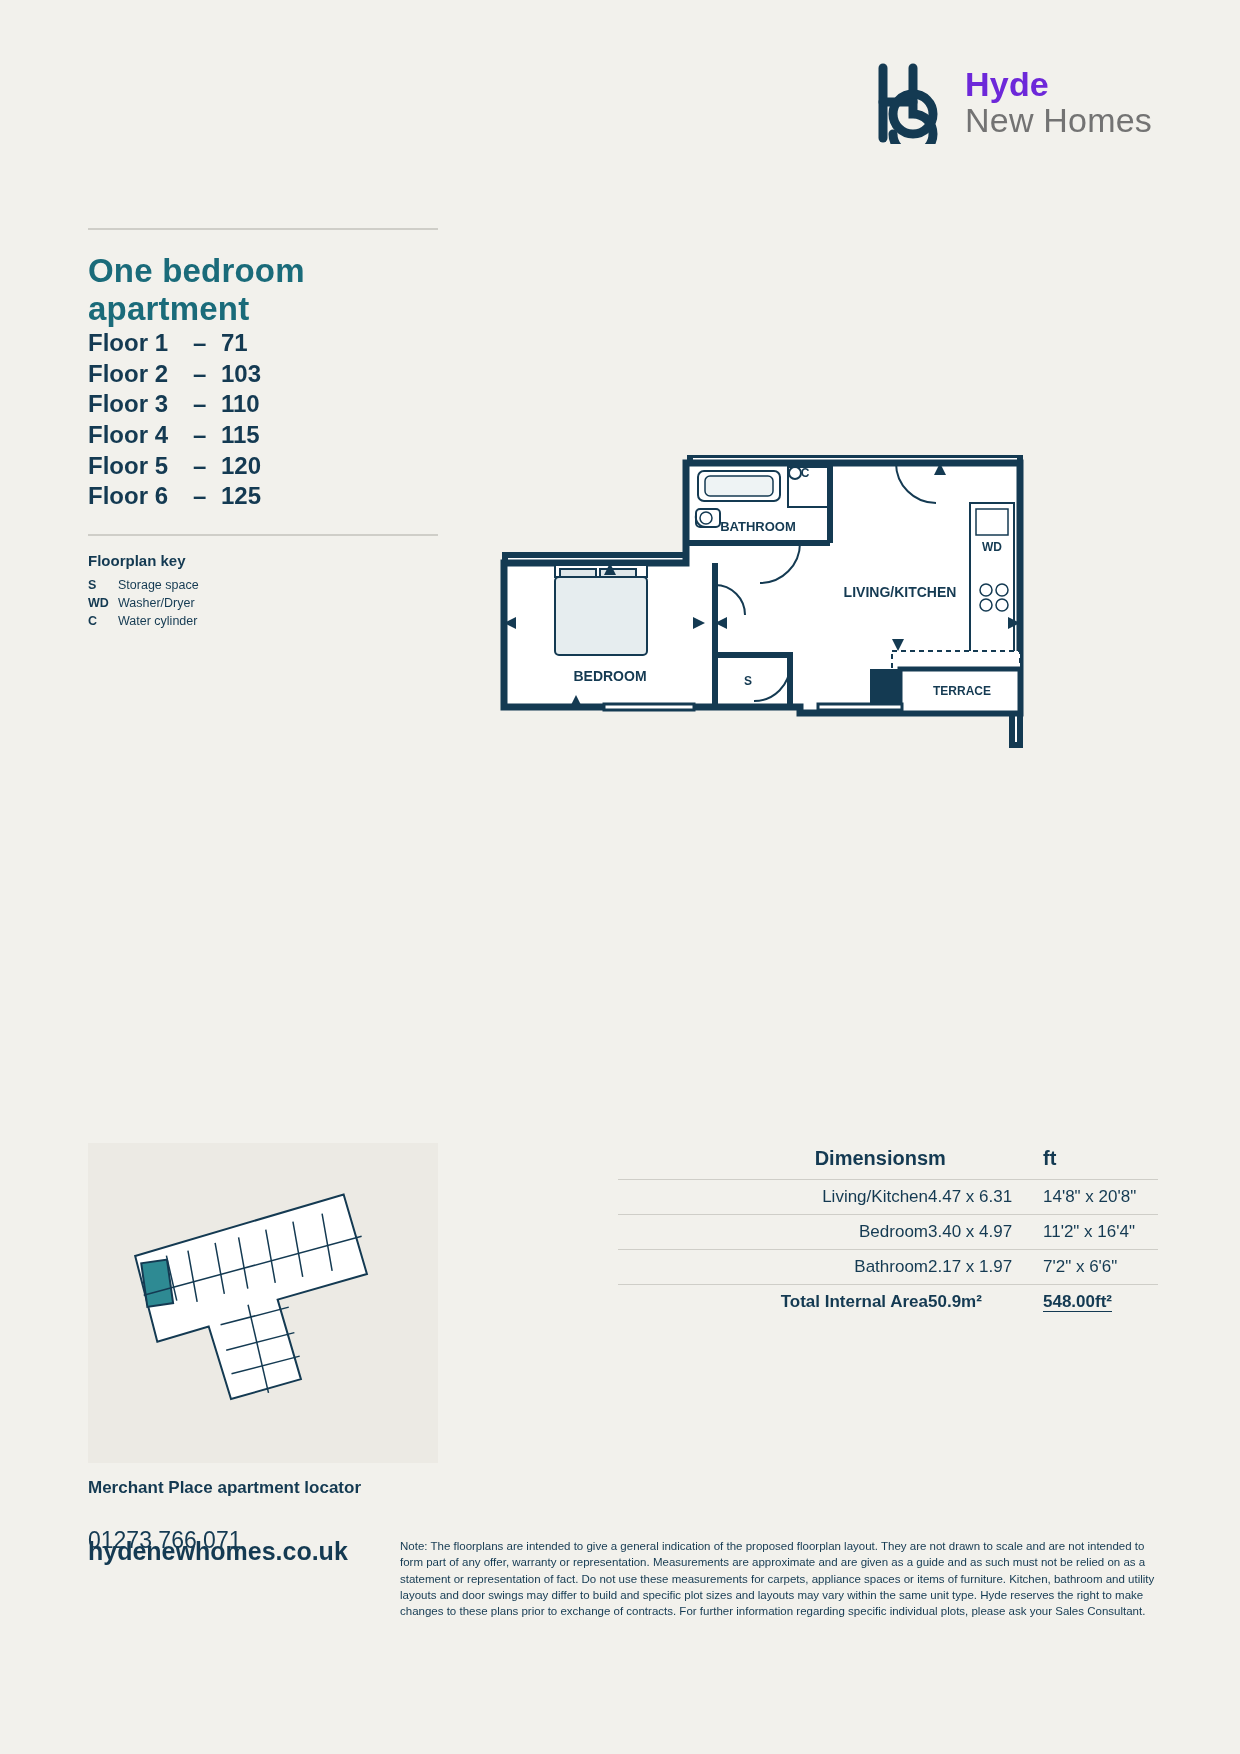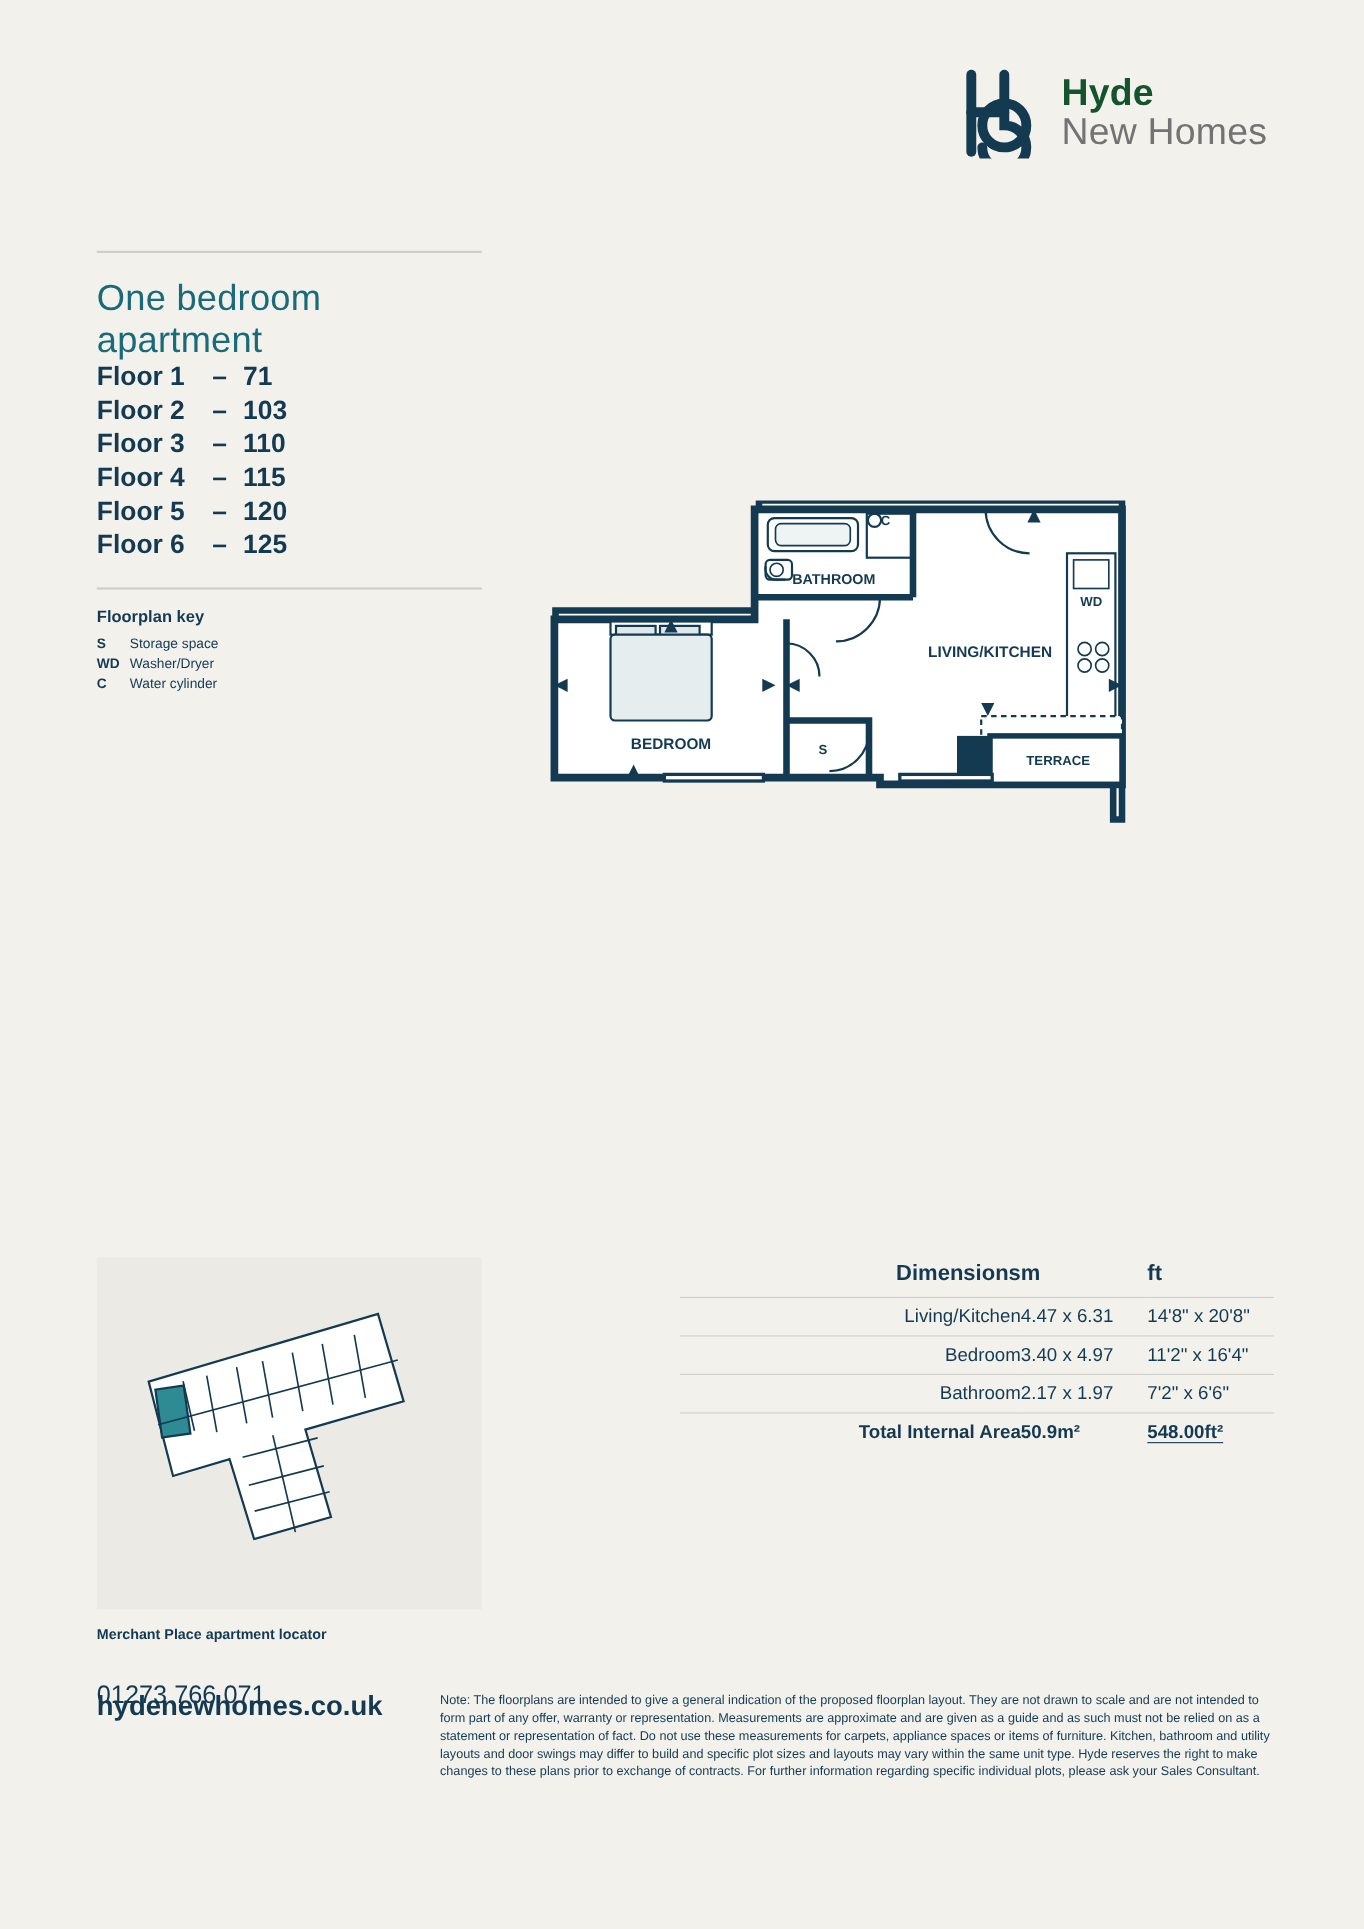--- a/index.html
+++ b/index.html
@@ -9,46 +9,46 @@
     background: #f2f1ec;
     font-family: "Liberation Sans", sans-serif;
     color: #143a52;
   }
   .page { position: relative; width: 1240px; height: 1754px; overflow: hidden; }
 
   
   .logo { position: absolute; right: 88px; top: 62px; display: flex; align-items: center; gap: 18px; }
   .logo-mark { width: 74px; height: 82px; }
   .logo-text { line-height: 1.05; }
-  .logo-text .l1 { font-size: 34px; font-weight: bold; color: #14532d; letter-spacing: .2px; }
+  .logo-text .l1 { font-size: 34px; font-weight: bold; color: #6d28d9; letter-spacing: .2px; }
   .logo-text .l2 { font-size: 34px; color: #737373; letter-spacing: .2px; text-align: right; }
 
   
   .left { position: absolute; left: 88px; top: 228px; width: 350px; }
   .rule { height: 2px; background: #cfcec8; width: 350px; }
-  .title { font-size: 33px; font-weight: normal; color: #1a6b7a; line-height: 1.15; margin-top: 22px; letter-spacing: .2px; }
+  .title { font-size: 33px; font-weight: bold; color: #1a6b7a; line-height: 1.15; margin-top: 22px; letter-spacing: .2px; }
   .floors { }
   .floor-row { display: flex; font-size: 24px; font-weight: bold; color: #143a52; line-height: 1.28; }
   .floor-row .fname { width: 105px; }
   .floor-row .fdash { width: 28px; }
   .floor-row .fnum { }
   .rule2 { height: 2px; background: #cfcec8; width: 350px; margin-top: 22px; }
   .keytitle { font-size: 15px; font-weight: bold; margin-top: 16px; }
   .keytable { margin-top: 7px; font-size: 12.5px; }
   .keyrow { display: flex; line-height: 1.45; }
   .keyrow .kc { width: 30px; font-weight: bold; }
   .keyrow .kl { }
 
   
   .plan { position: absolute; left: 500px; top: 455px; width: 580px; height: 300px; }
   .plan svg { display: block; }
 
   
   .locator-box { position: absolute; left: 88px; top: 1143px; width: 350px; height: 320px; background: #eceae4; }
-  .locator-caption { position: absolute; left: 88px; top: 1478px; font-size: 13px; font-weight: bold; }
+  .locator-caption { position: absolute; left: 88px; top: 1478px; font-size: 17px; font-weight: bold; }
 
   
   .dims { position: absolute; left: 618px; top: 1140px; width: 540px; }
   .dims table { border-collapse: collapse; width: 100%; }
   .dims th, .dims td { text-align: left; padding: 7px 0 7px 0; font-size: 17px; }
   .dims thead th { font-size: 20px; font-weight: bold; padding-bottom: 9px; }
   .dims tbody tr { border-top: 1px solid #cfcec8; }
   .dims .c-name { width: 310px; text-align: right; }
   .dims .c-m { width: 115px; }
   .dims .c-ft { }

